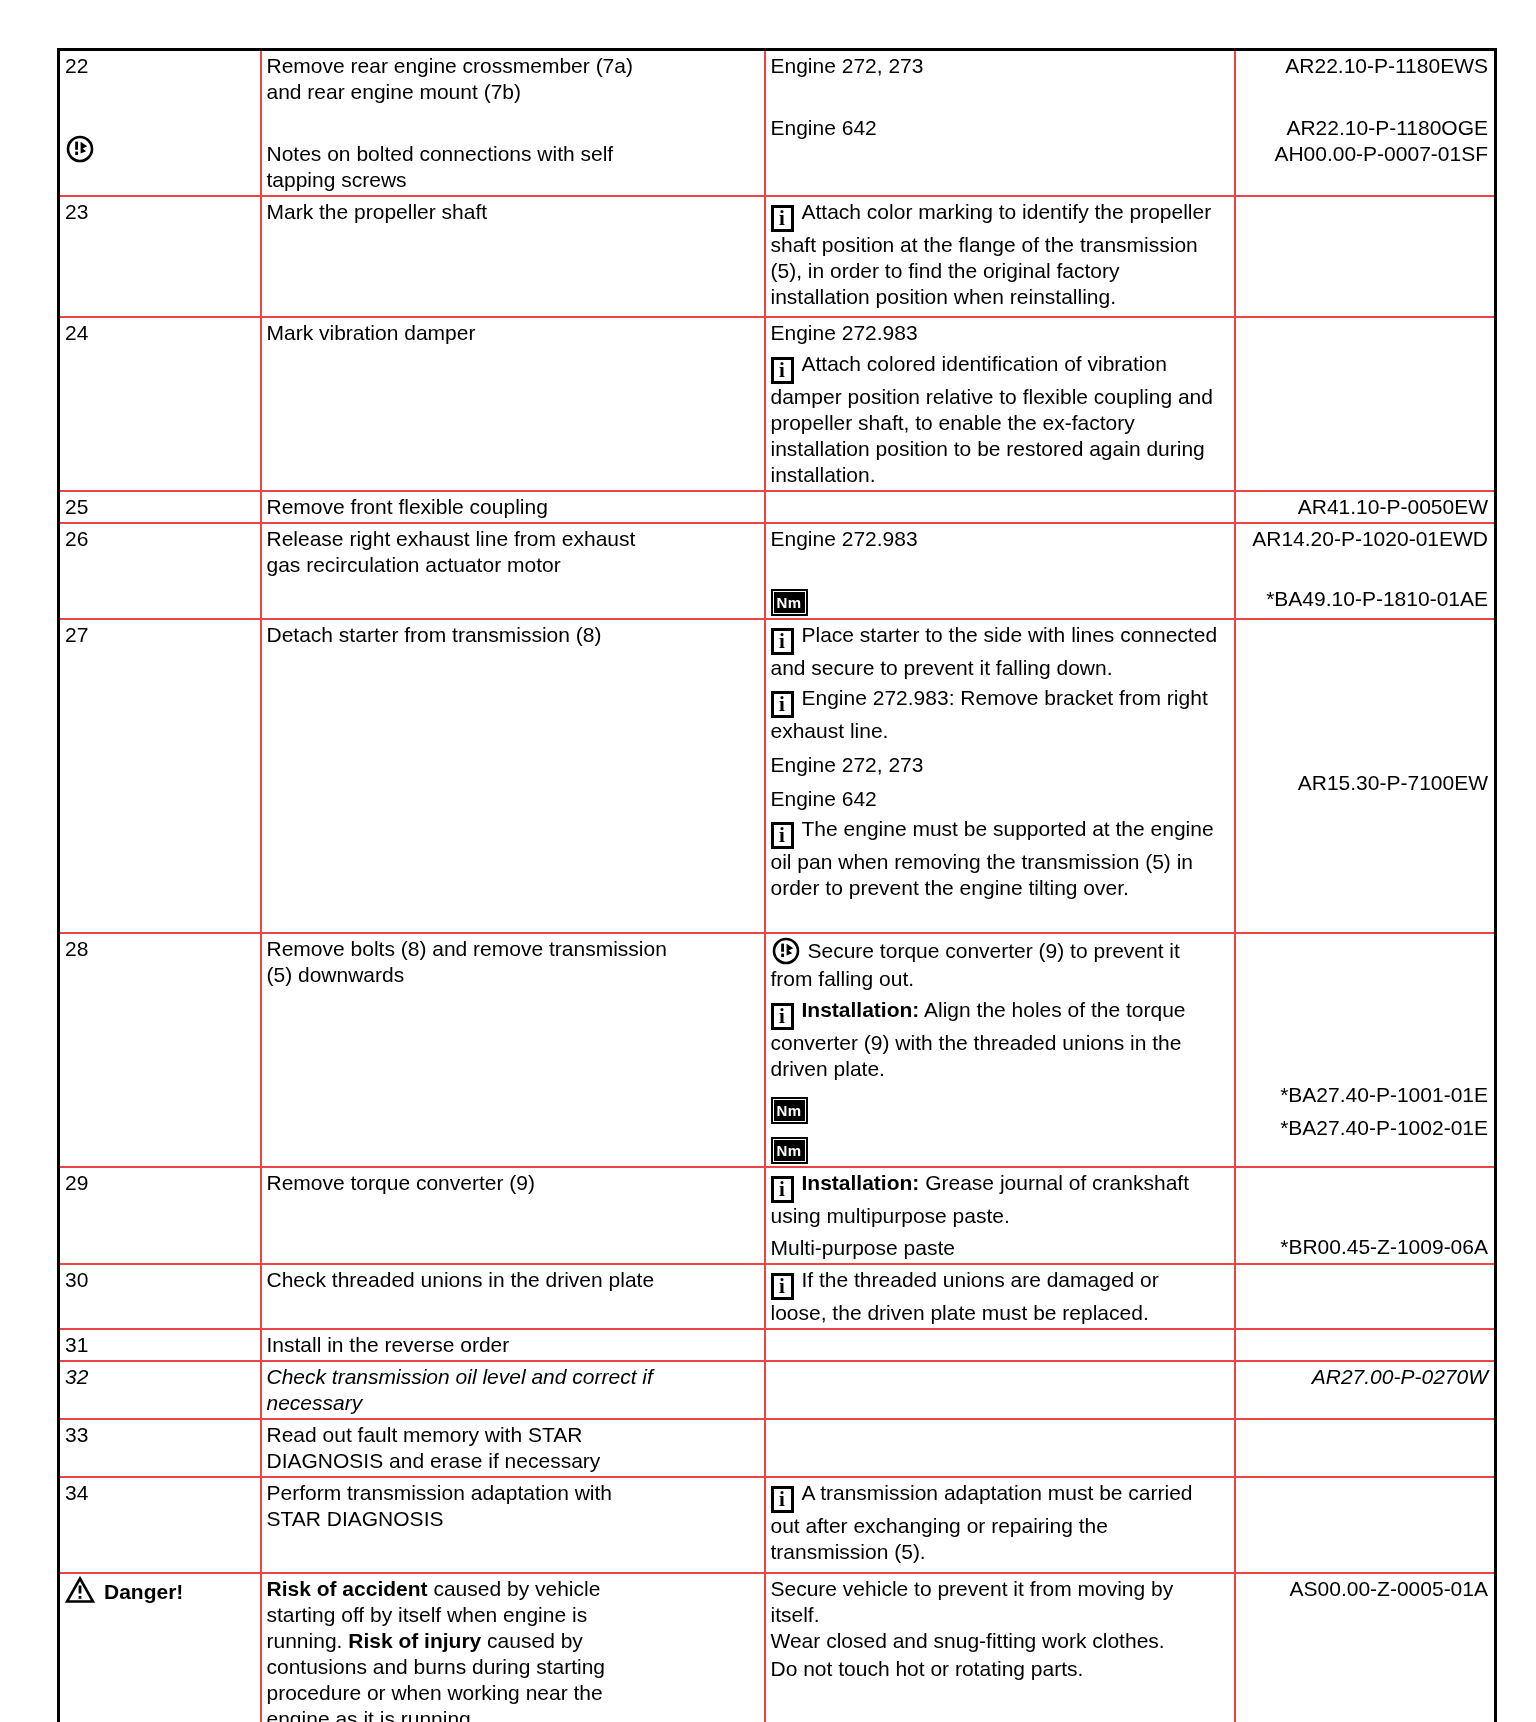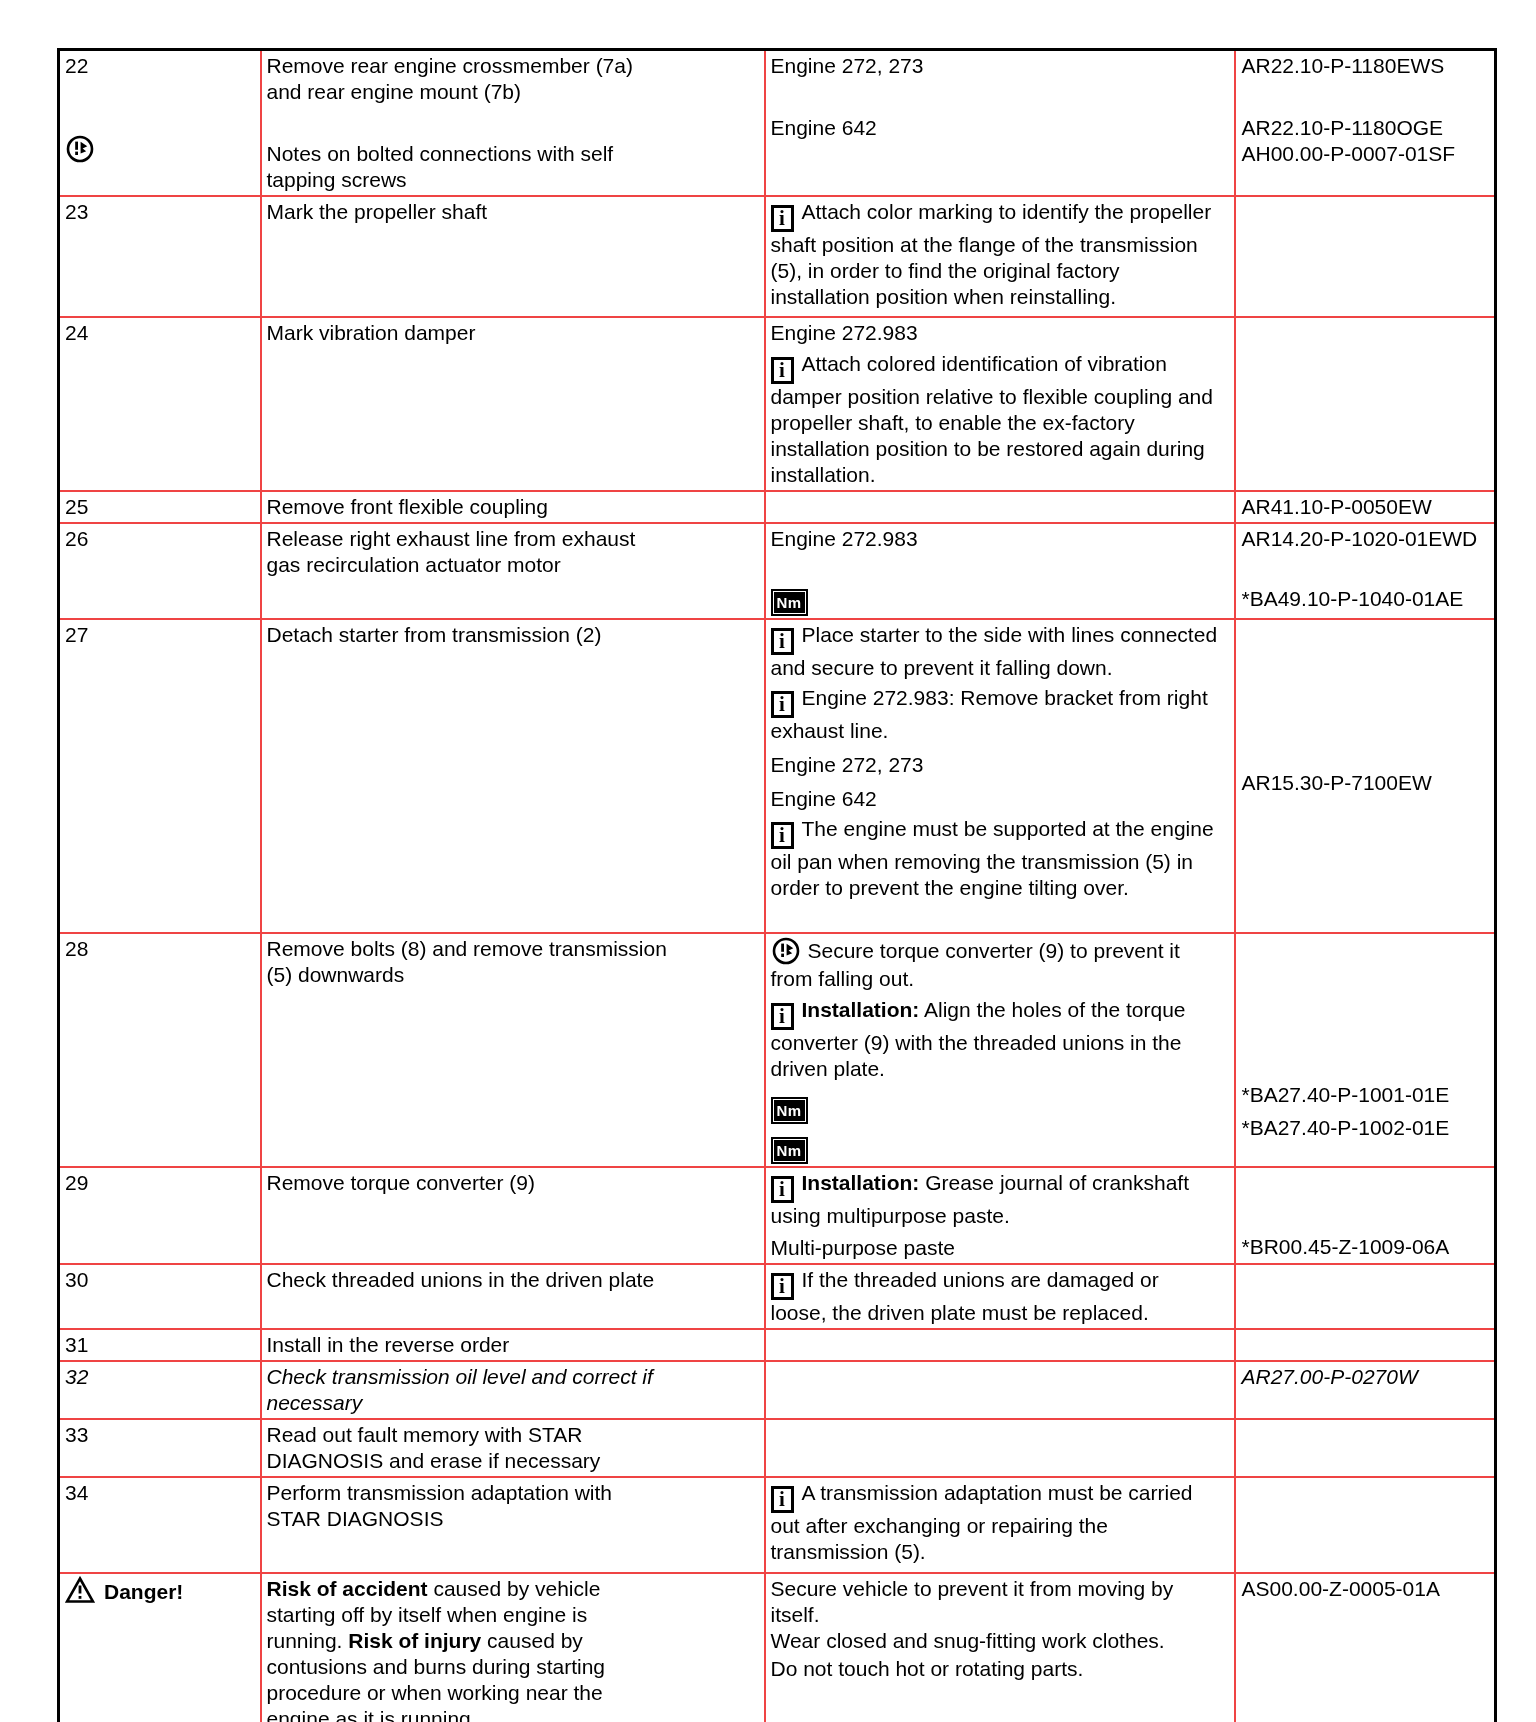--- a/index.html
+++ b/index.html
@@ -19,21 +19,21 @@
   }
   td{
     border:2px solid #ef4444;
     vertical-align:top;
     padding:2px 6px 2px 5px;
     line-height:26px;
     overflow:hidden;
   }
   td.c2{padding-right:95px;}
   td.c3{padding-right:16px;}
-  td.c4{padding-left:6px;}
+  td.c4{padding-left:6px;text-align:right;}
   .blk{margin:0;}
   b{font-weight:bold;}
 
   
   .ic{display:inline-block;}
   .info-icon{
     width:23px;height:27px;box-sizing:border-box;
     border:3px solid #000;
     font-family:"Liberation Serif","DejaVu Serif",serif;
     font-weight:bold;font-style:normal;
@@ -136,29 +136,29 @@
           </td>
           <td class="c2">
             <div class="blk"><span>Release right exhaust line from exhaust gas recirculation actuator motor</span></div>
           </td>
           <td class="c3">
             <div class="blk"><span>Engine 272.983</span></div>
             <div class="blk" style="margin-top: 28px;"><span class="ic nm-icon"><span>Nm</span></span></div>
           </td>
           <td class="c4">
             <div class="blk"><span>AR14.20-P-1020-01EWD</span></div>
-            <div class="blk" style="margin-top: 34px;"><span>*BA49.10-P-1040-01AE</span></div>
+            <div class="blk" style="margin-top: 34px;"><span>*BA49.10-P-1810-01AE</span></div>
           </td>
         </tr>
         <tr style="height: 314px;">
           <td class="c1">
             <div class="blk"><span>27</span></div>
           </td>
           <td class="c2">
-            <div class="blk"><span>Detach starter from transmission (2)</span></div>
+            <div class="blk"><span>Detach starter from transmission (8)</span></div>
           </td>
           <td class="c3">
             <div class="blk"><span class="ic info-icon">i</span><span>Place starter to the side with lines connected and secure to prevent it falling down.</span></div>
             <div class="blk" style="margin-top: 4px;"><span class="ic info-icon">i</span><span>Engine 272.983: Remove bracket from right exhaust line.</span></div>
             <div class="blk" style="margin-top: 8px;"><span>Engine 272, 273</span></div>
             <div class="blk" style="margin-top: 8px;"><span>Engine 642</span></div>
             <div class="blk" style="margin-top: 4px;"><span class="ic info-icon">i</span><span>The engine must be supported at the engine oil pan when removing the transmission (5) in order to prevent the engine tilting over.</span></div>
           </td>
           <td class="c4">
             <div class="blk" style="margin-top: 148px;"><span>AR15.30-P-7100EW</span></div>

